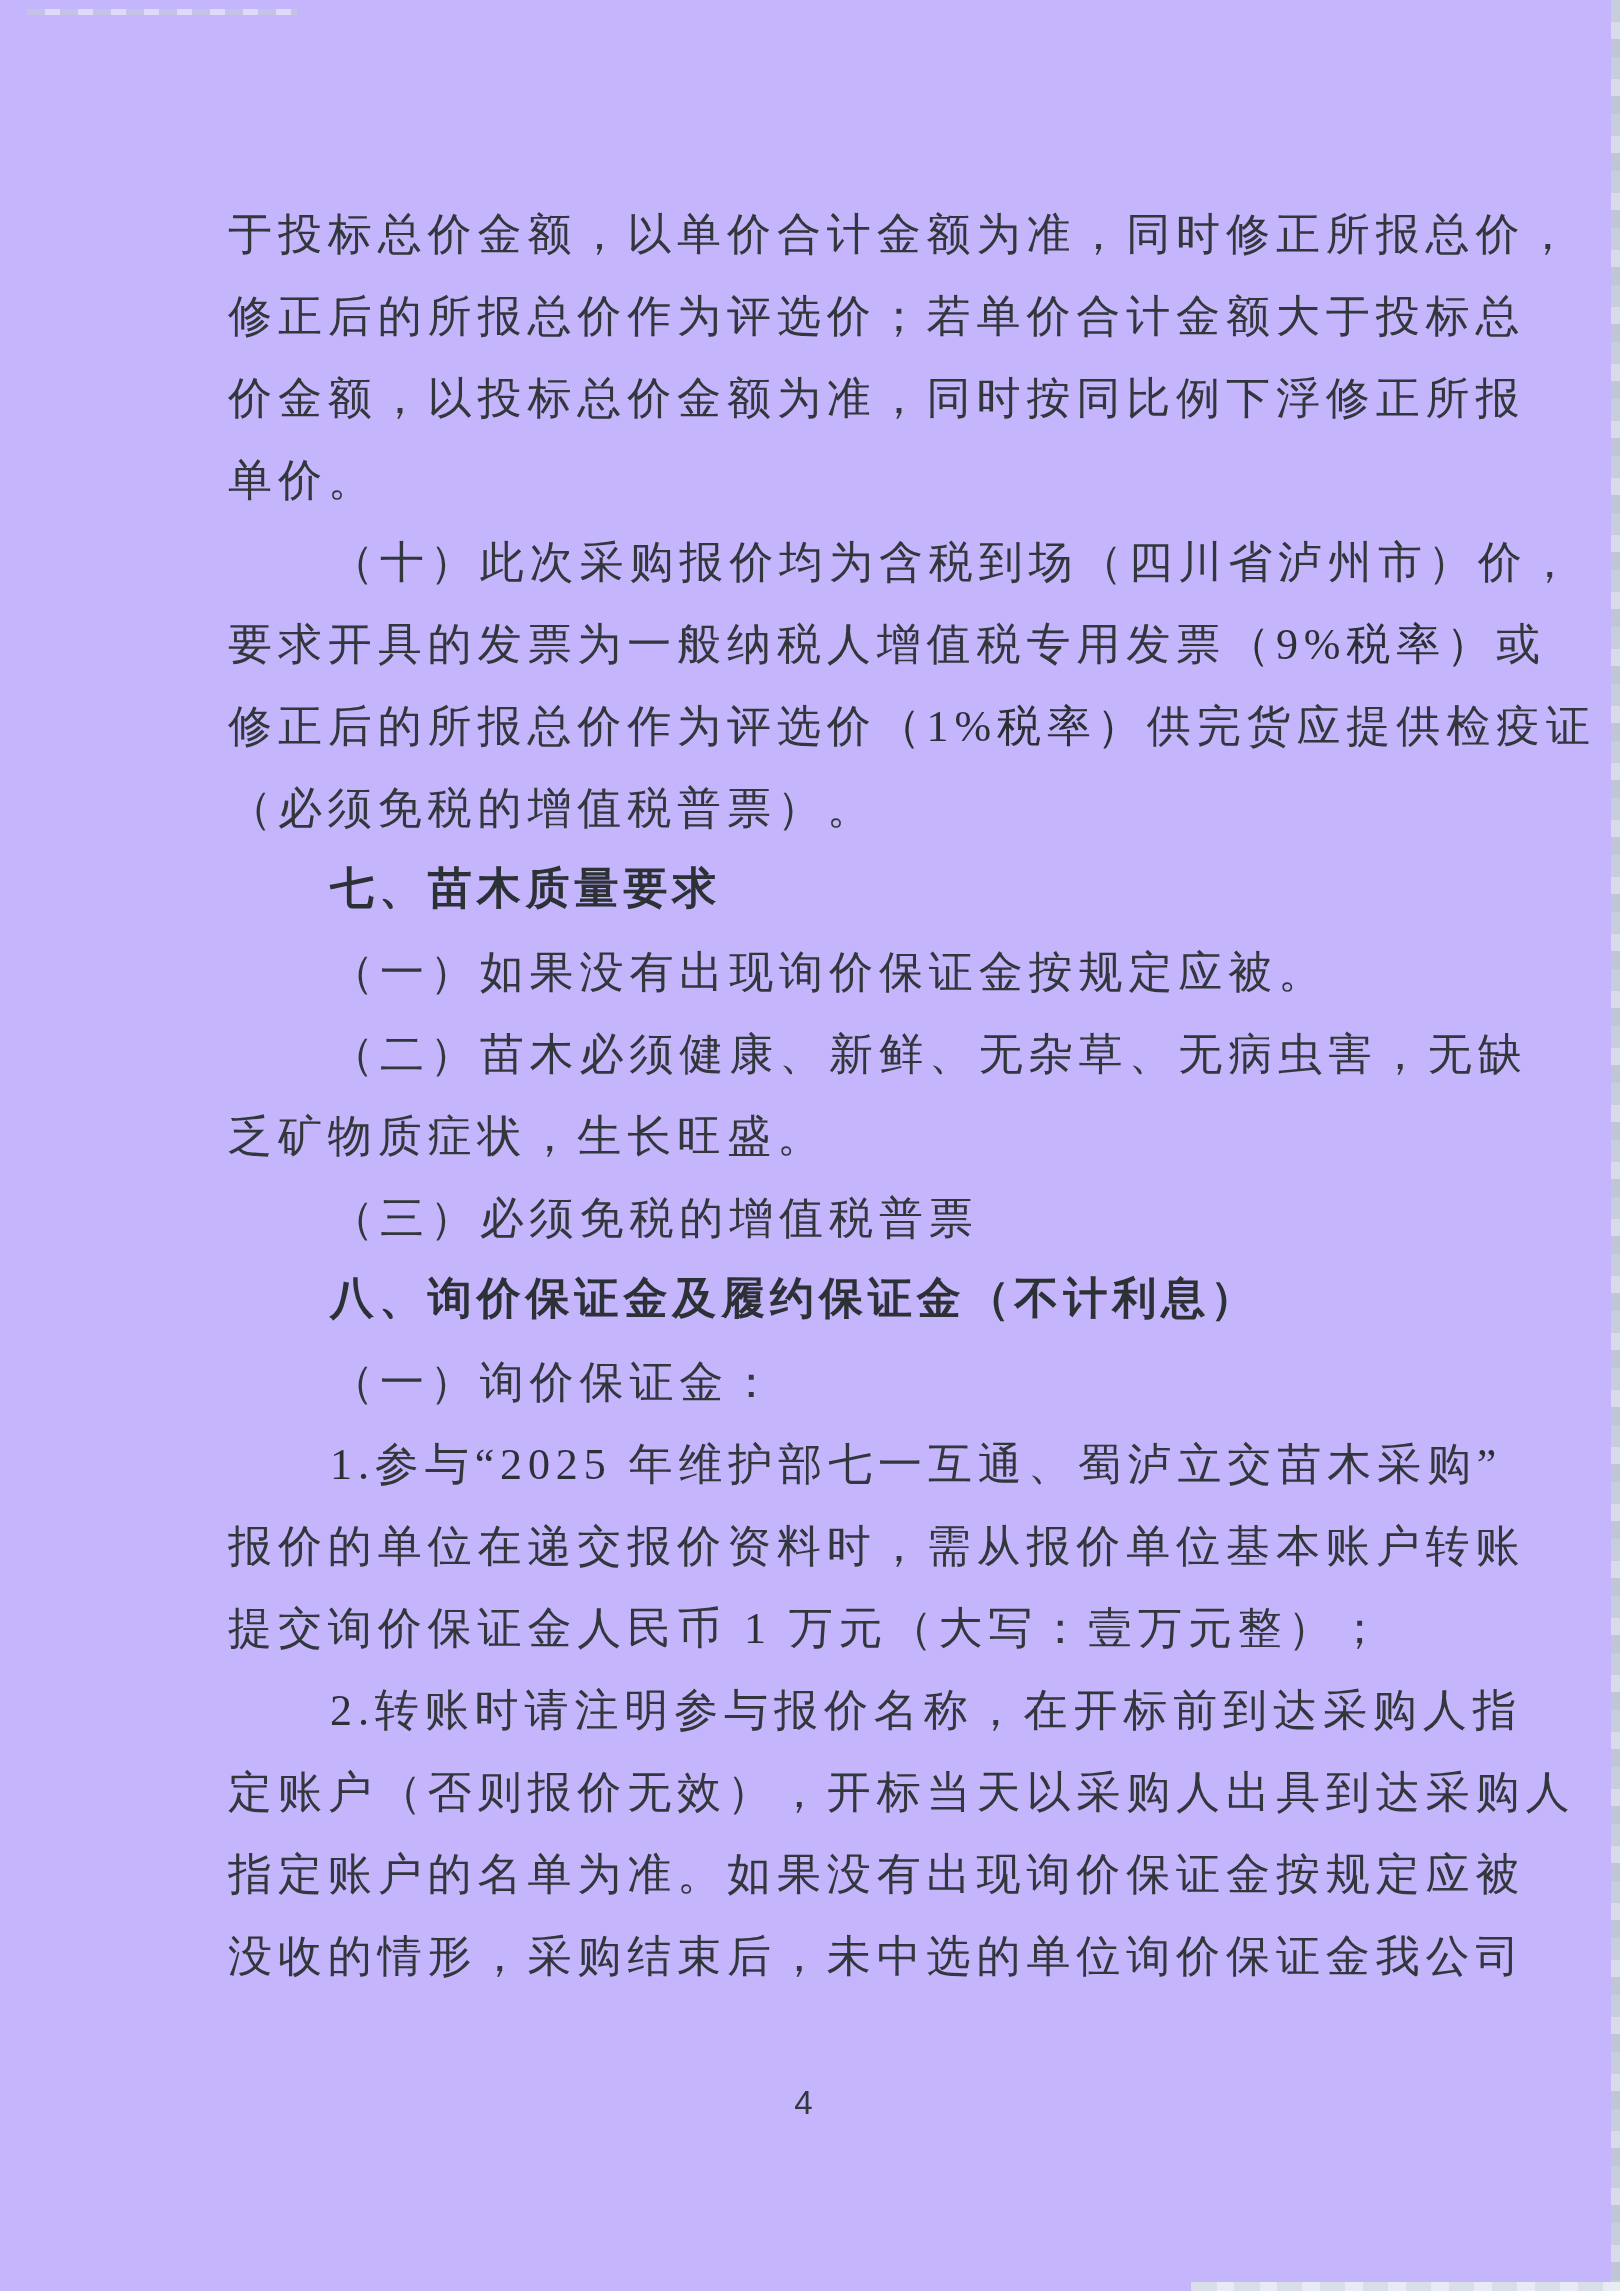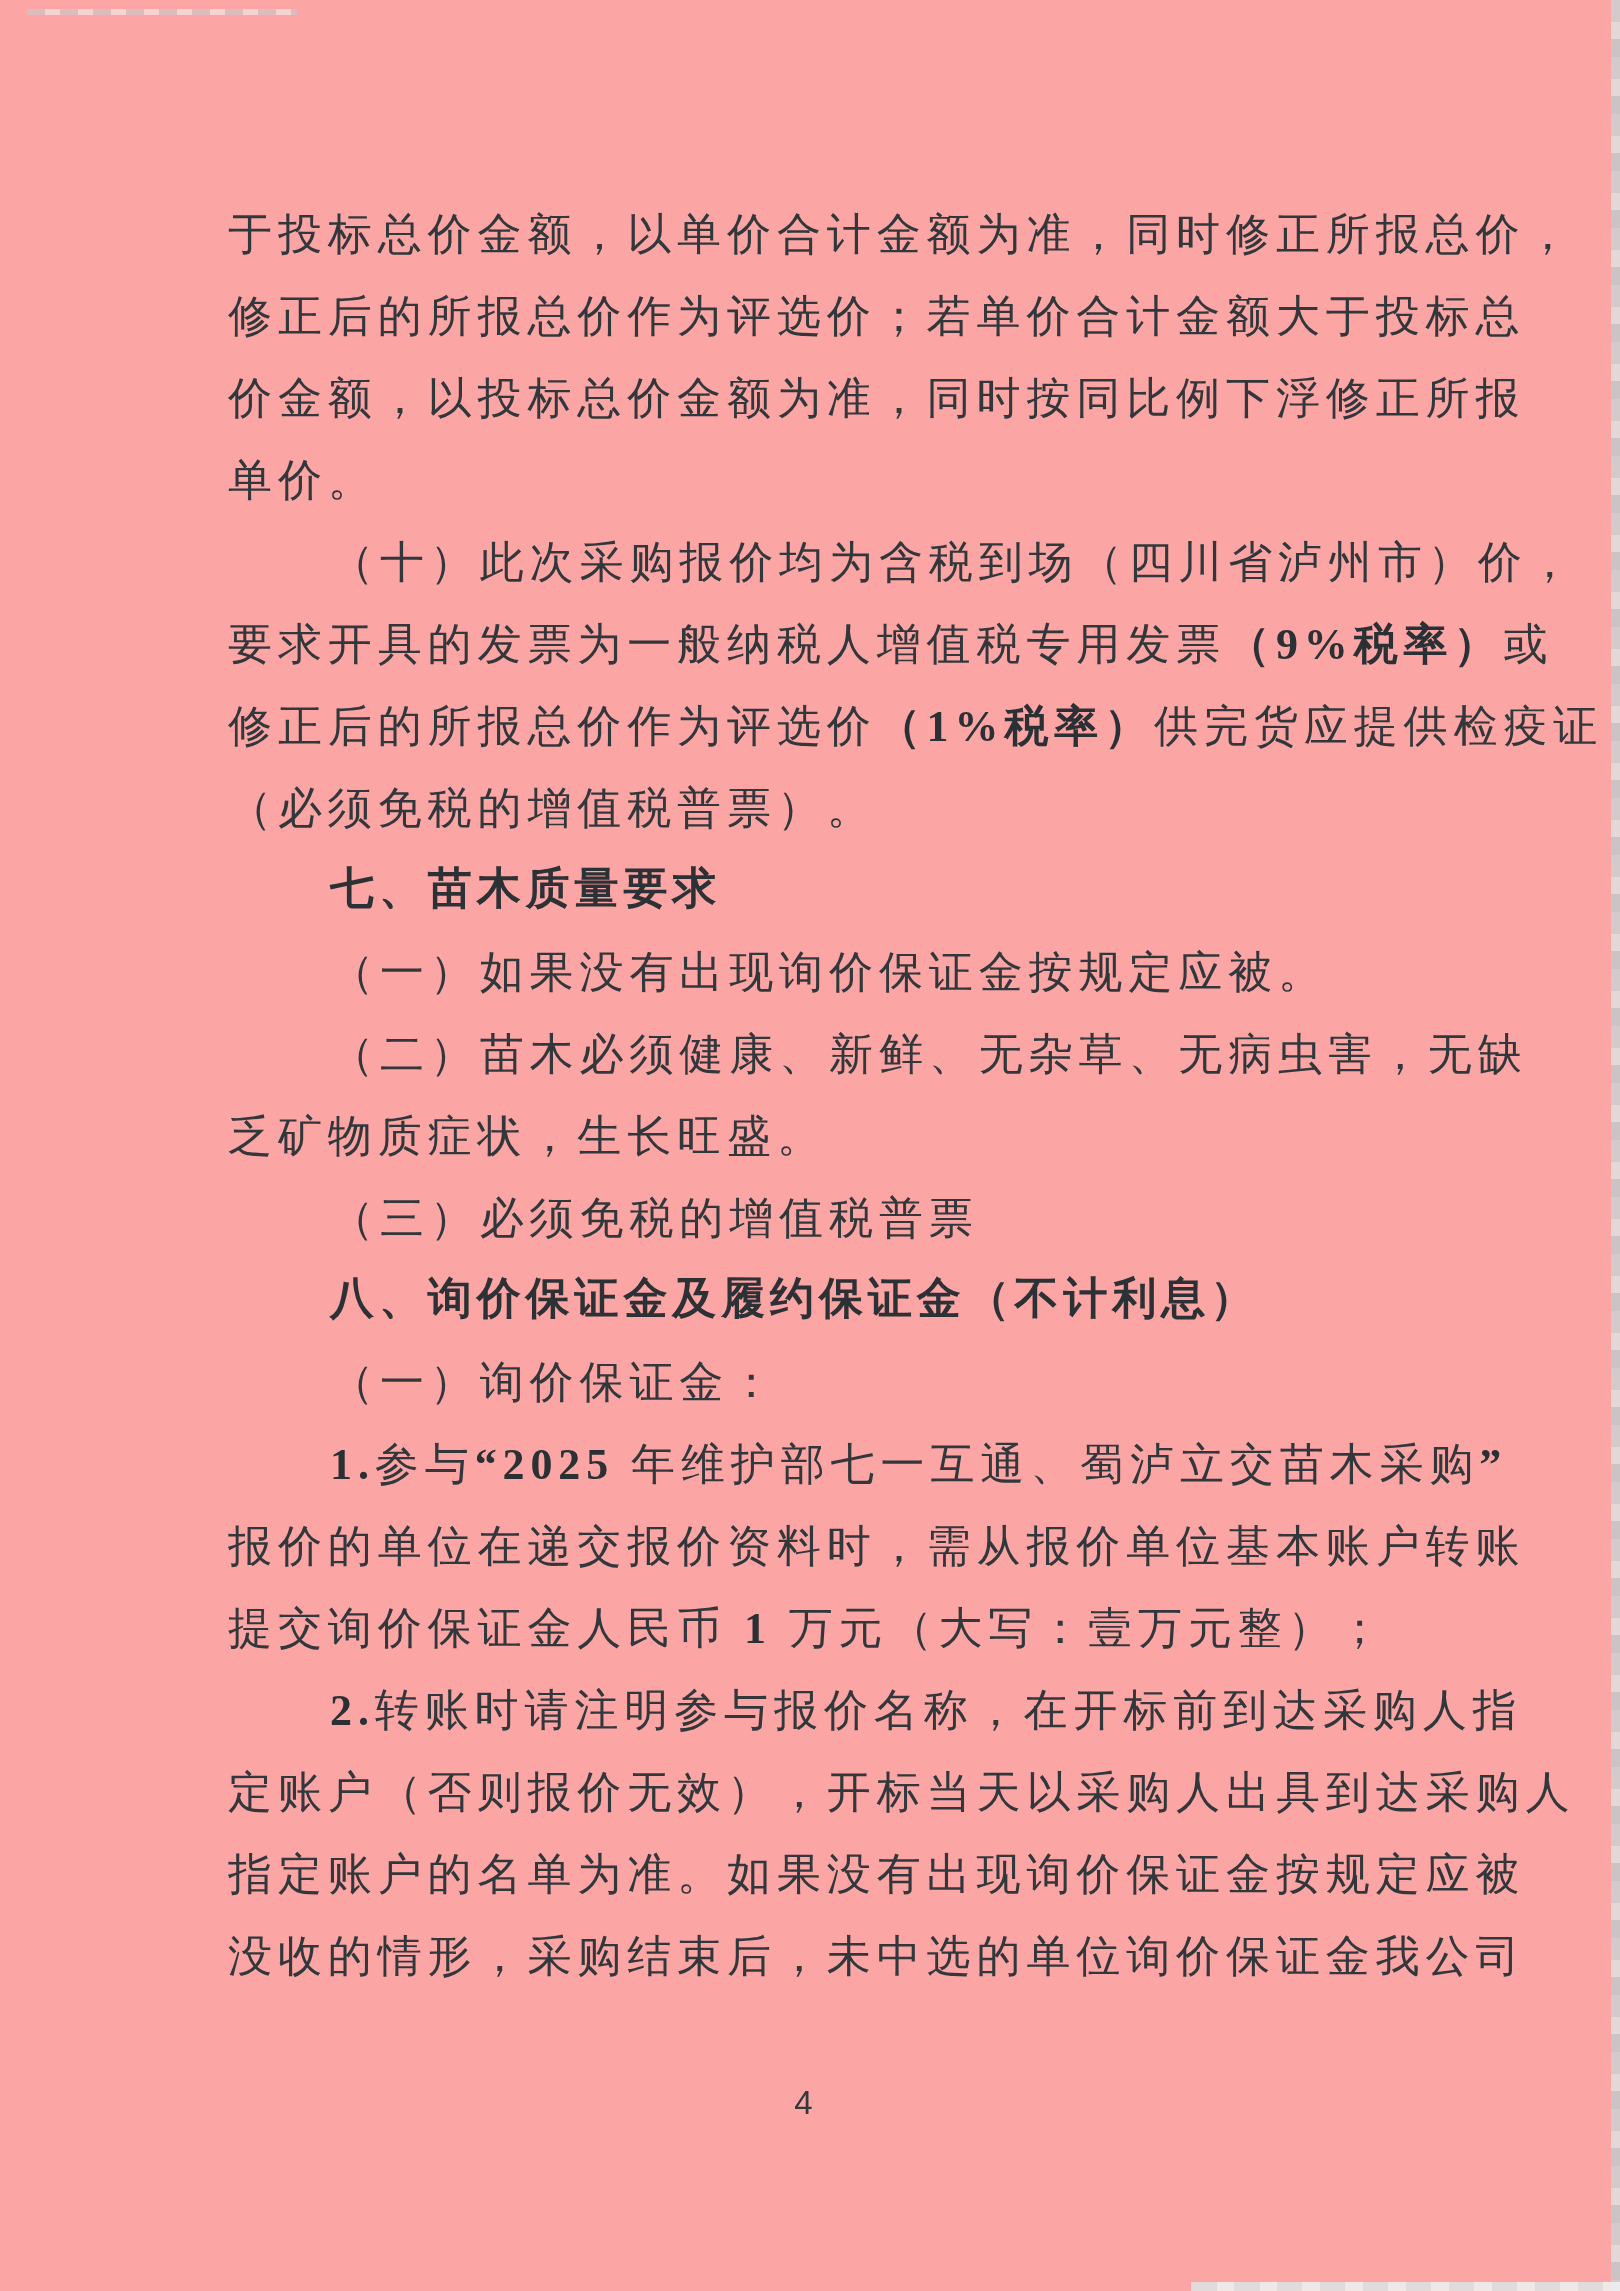--- a/index.html
+++ b/index.html
@@ -4,21 +4,21 @@
 <style>
   html, body {
     margin: 0;
     padding: 0;
     background: #ffffff;
   }
   .page {
     position: relative;
     width: 1620px;
     height: 2292px;
-    background: #fca5a5;
+    background: #c4b5fd;
     overflow: hidden;
     font-family: "Liberation Serif", "DejaVu Serif", serif;
   }
   
   .artifact-top {
     position: absolute;
     left: 0; top: 0;
     width: 331px; height: 6.9px;
     background: repeating-linear-gradient(90deg,
       #47525a 0px, #47525a 10.8px,
@@ -74,21 +74,21 @@
   .doc-line.indent {
     padding-left: 102px;
   }
   .doc-line.heading {
     font-family: Liberation Mono, monospace;
     font-weight: 700;
     color: #2c3135;
     letter-spacing: 4.9px;
   }
   .doc-line .bold {
-    font-weight: 700;
+    font-weight: 400;
     color: #2b3034;
   }
   .page-footer {
     position: absolute;
     left: 0; top: 2084px;
     width: 1607px;
     text-align: center;
     font-size: 33px;
     color: #33383c;
     font-family: "Liberation Sans", "DejaVu Sans", sans-serif;

